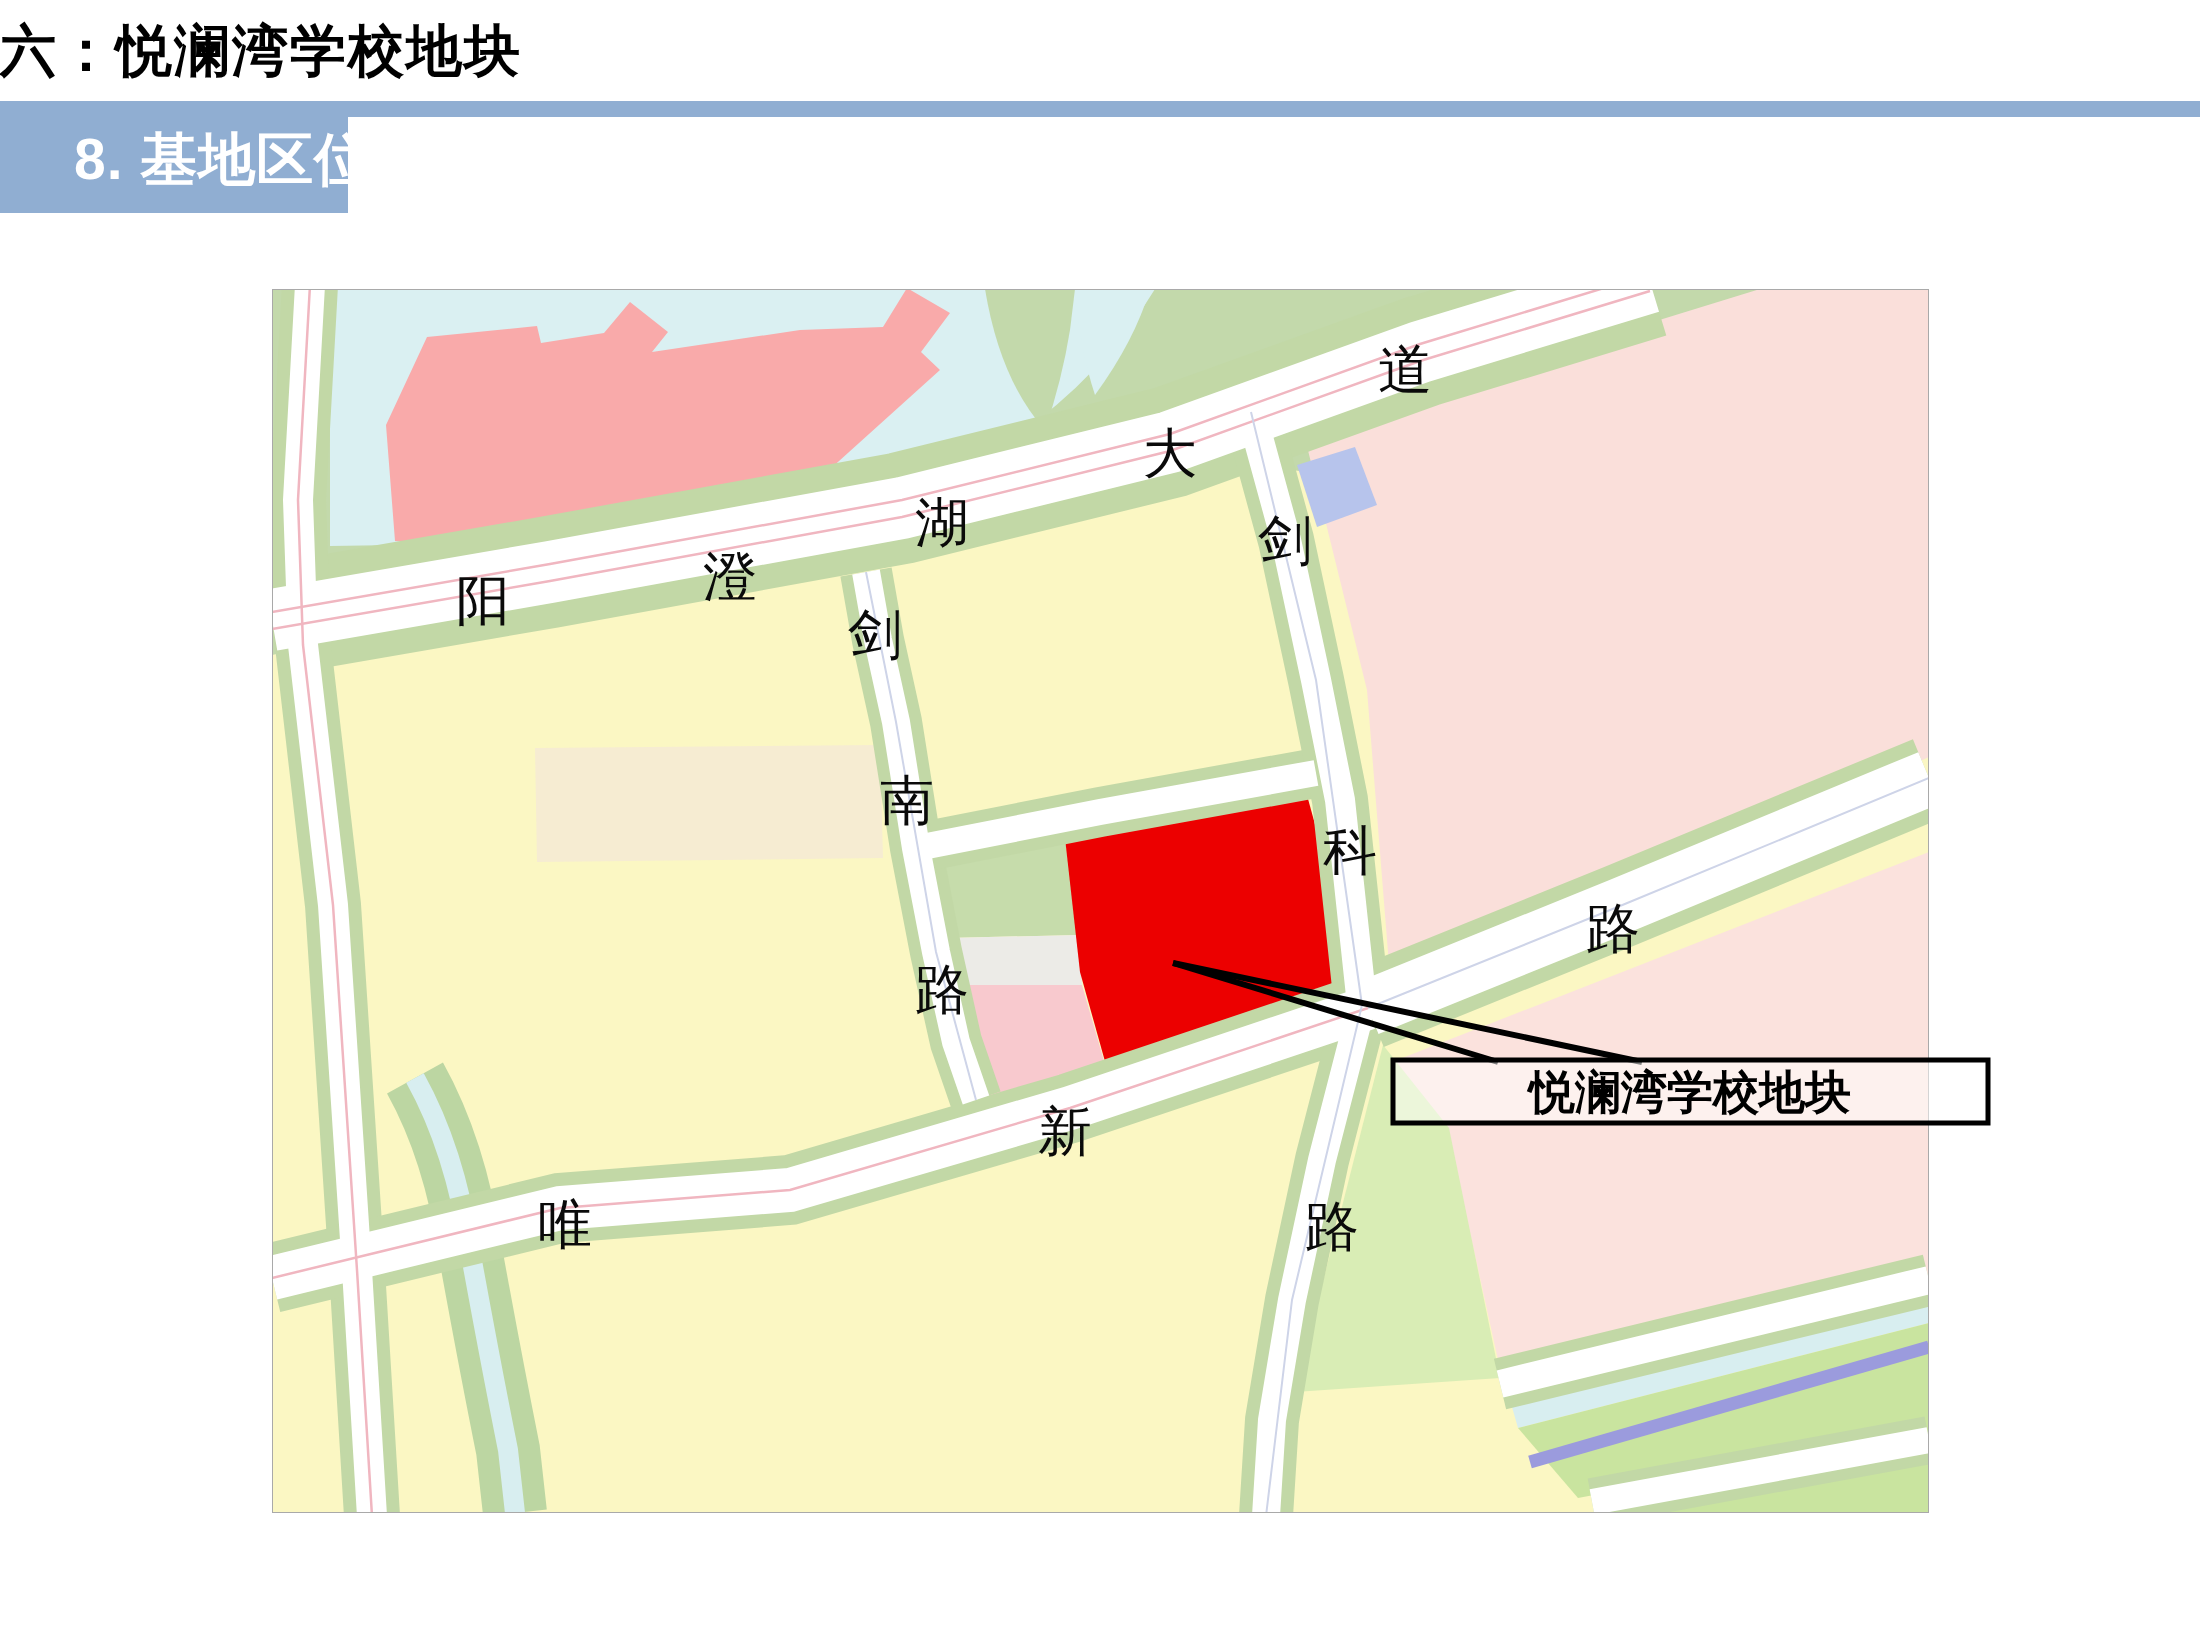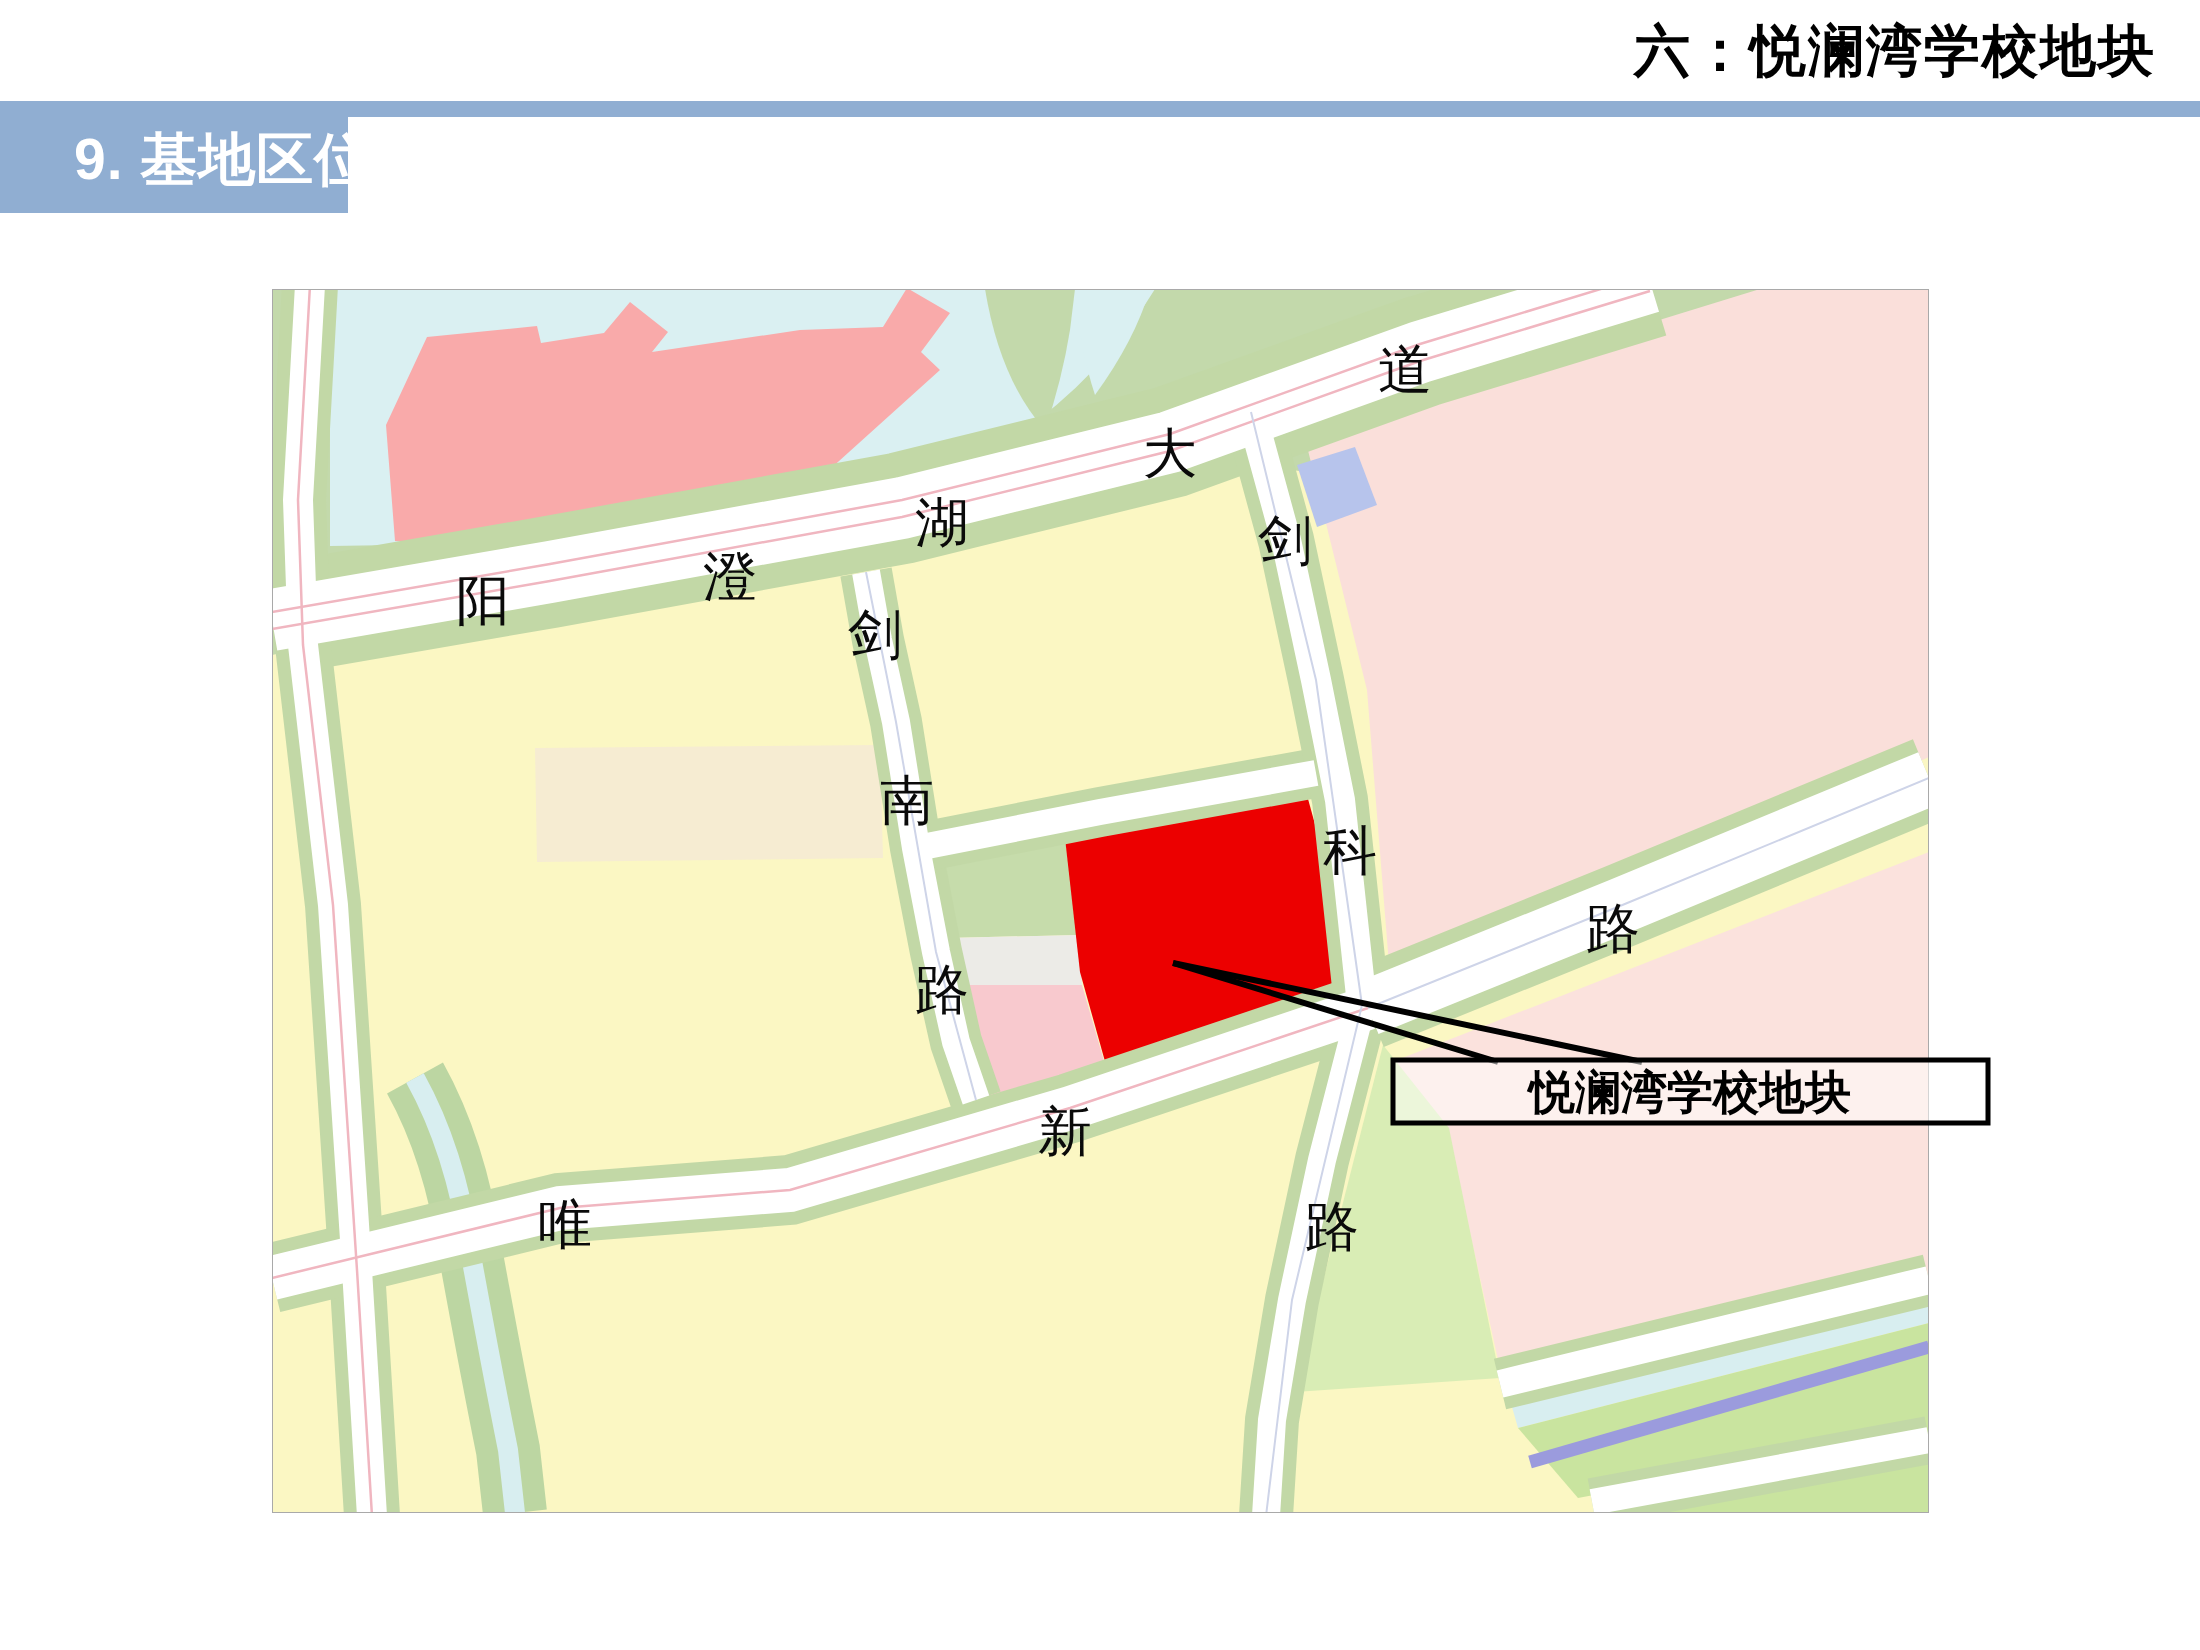--- a/index.html
+++ b/index.html
@@ -1,37 +1,37 @@
 <!DOCTYPE html>
 <html><head>
 <meta charset="utf-8">
 <style>
   html,body{margin:0;padding:0;background:#ffffff;}
   body{width:2200px;height:1650px;position:relative;font-family:"Liberation Sans",sans-serif;overflow:hidden;}
   .slide-title{
-    position:absolute;top:14px;left:0;width:2156px;text-align:right;
+    position:absolute;top:14px;left:0;width:2156px;
     font-size:56px;font-weight:bold;color:#000;letter-spacing:2px;white-space:nowrap;
   }
   .top-bar{position:absolute;left:0;top:101px;width:2200px;height:16px;background:#90aed2;}
   .section-block{position:absolute;left:0;top:101px;width:348px;height:112px;background:#90aed2;}
   .section-block span{
     position:absolute;left:74px;top:50%;transform:translateY(-46%);
     font-size:57px;font-weight:bold;color:#ffffff;white-space:nowrap;letter-spacing:1px;
   }
   svg{position:absolute;left:0;top:0;}
   text.maplabel{font-size:54px;fill:#0a0a0a;font-family:"Liberation Sans",sans-serif;}
   text.callout-text{font-size:46px;font-weight:bold;fill:#000;font-family:"Liberation Sans",sans-serif;}
 </style>
 </head>
 <body>
 
 <div class="slide-title">六：悦澜湾学校地块</div>
 <div class="top-bar"></div>
 <div class="section-block">
-  <span>9. 基地区位</span>
+  <span>8. 基地区位</span>
 </div>
 
 <svg width="2200" height="1650" viewBox="0 0 2200 1650">
   <defs>
     <clipPath id="mapClip">
         <rect x="272" y="289" width="1657" height="1224"></rect>
       </clipPath>
   </defs>
 
   <g clip-path="url(#mapClip)">

